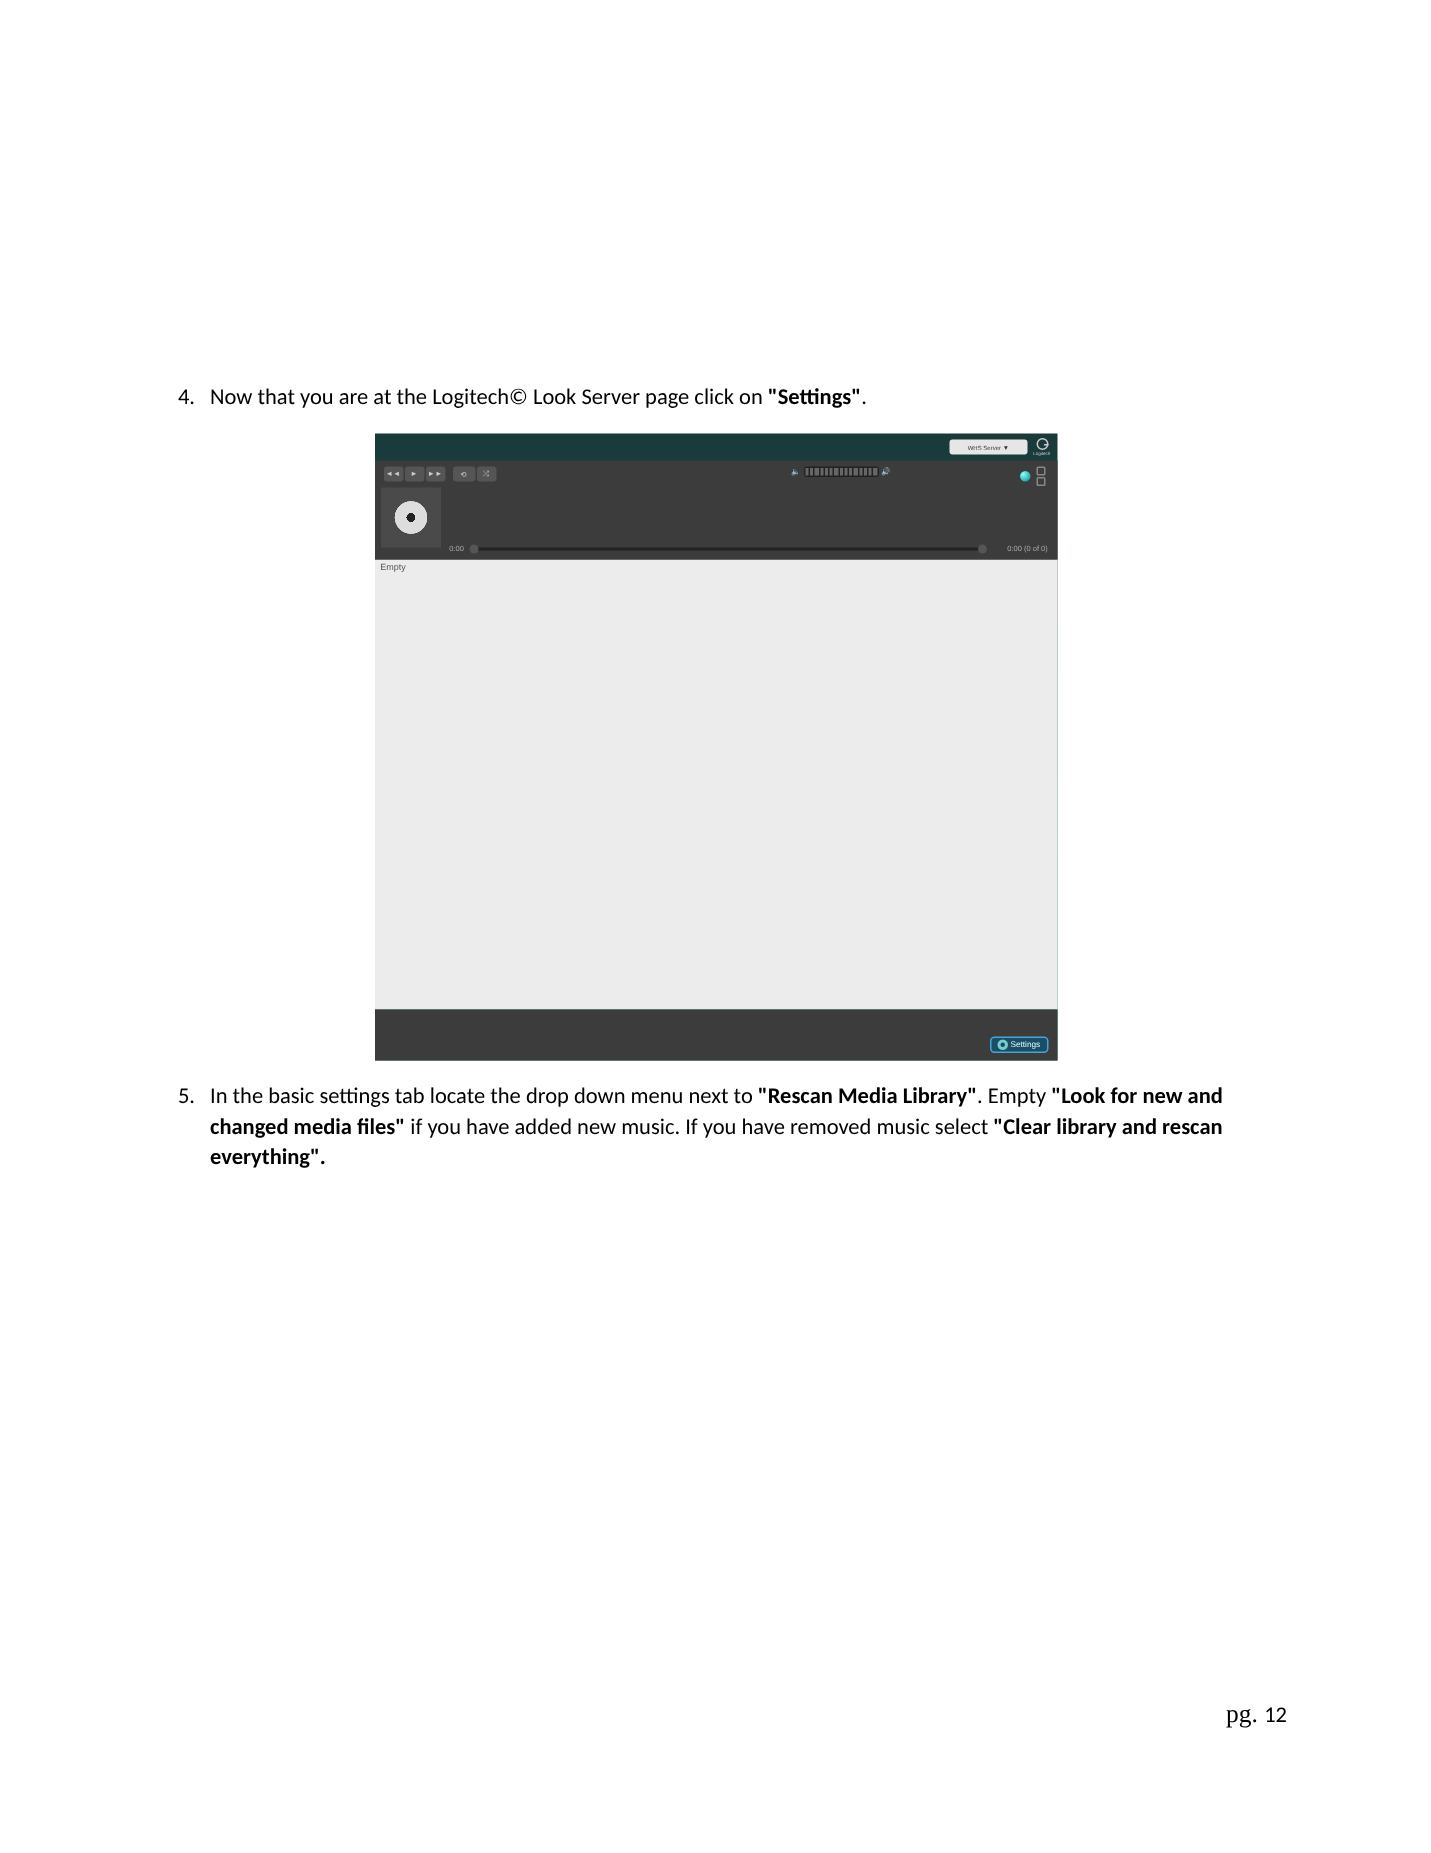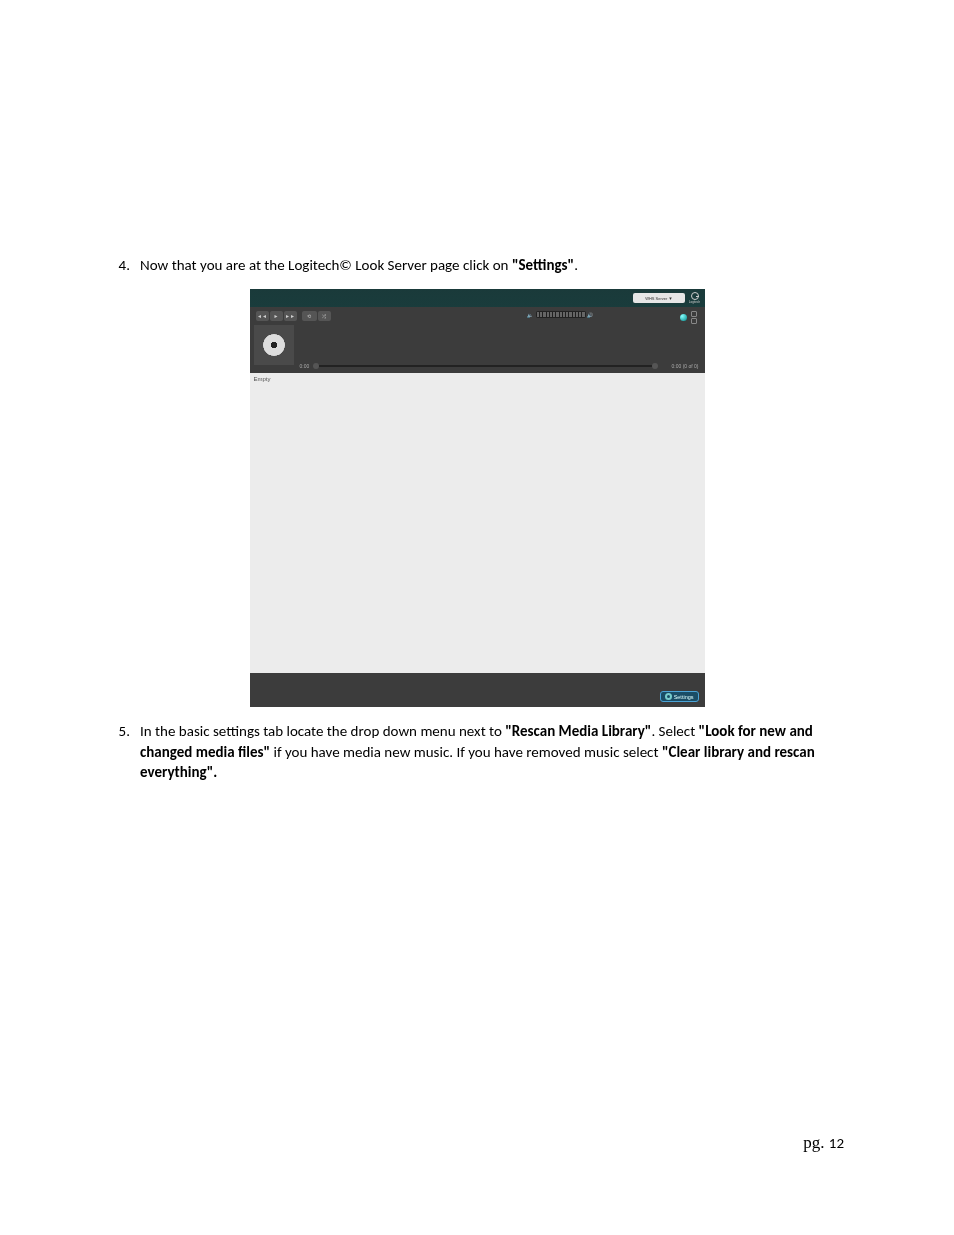--- a/index.html
+++ b/index.html
@@ -100,21 +100,21 @@
     border-radius: 3px;
     padding: 1px 4px;
     display:flex; align-items:center; gap:2px;
     font-size:5.5px; color:#dff;
   }
   .gear { width:7px; height:7px; border-radius:50%; background:#7cc; position:relative; }
   .gear::after{content:"";position:absolute;inset:2px;border-radius:50%;background:#1a4d66;}
   .page-footer {
     position: absolute;
     bottom: 82px;
-    right: 110px;
+    right: 96px;
     font-family: Georgia, serif;
     font-size: 17px;
     text-align: right;
   }
   .page-footer .pn { font-family: Calibri, Arial, sans-serif; font-size: 15px; }
 </style>
 </head>
 <body>
 
 <div class="content">
@@ -195,21 +195,21 @@
           <span>Settings</span>
         </div>
       </div>
     </div>
   </div>
 
   <ol class="steps">
     <li>
       <span class="num">5.</span>
       <span class="txt">
-        <span>In the basic settings tab locate the drop down menu next to </span><b>"Rescan Media Library"</b><span>. Select </span><b>"Look for new and changed media files"</b><span> if you have media new music. If you have removed music select </span><b>"Clear library and rescan everything".</b>
+        <span>In the basic settings tab locate the drop down menu next to </span><b>"Rescan Media Library"</b><span>. Empty </span><b>"Look for new and changed media files"</b><span> if you have added new music. If you have removed music select </span><b>"Clear library and rescan everything".</b>
       </span>
     </li>
   </ol>
 </div>
 
 <div class="page-footer">
   <span>pg. </span><span class="pn">12</span>
 </div>
 
 </body></html>

